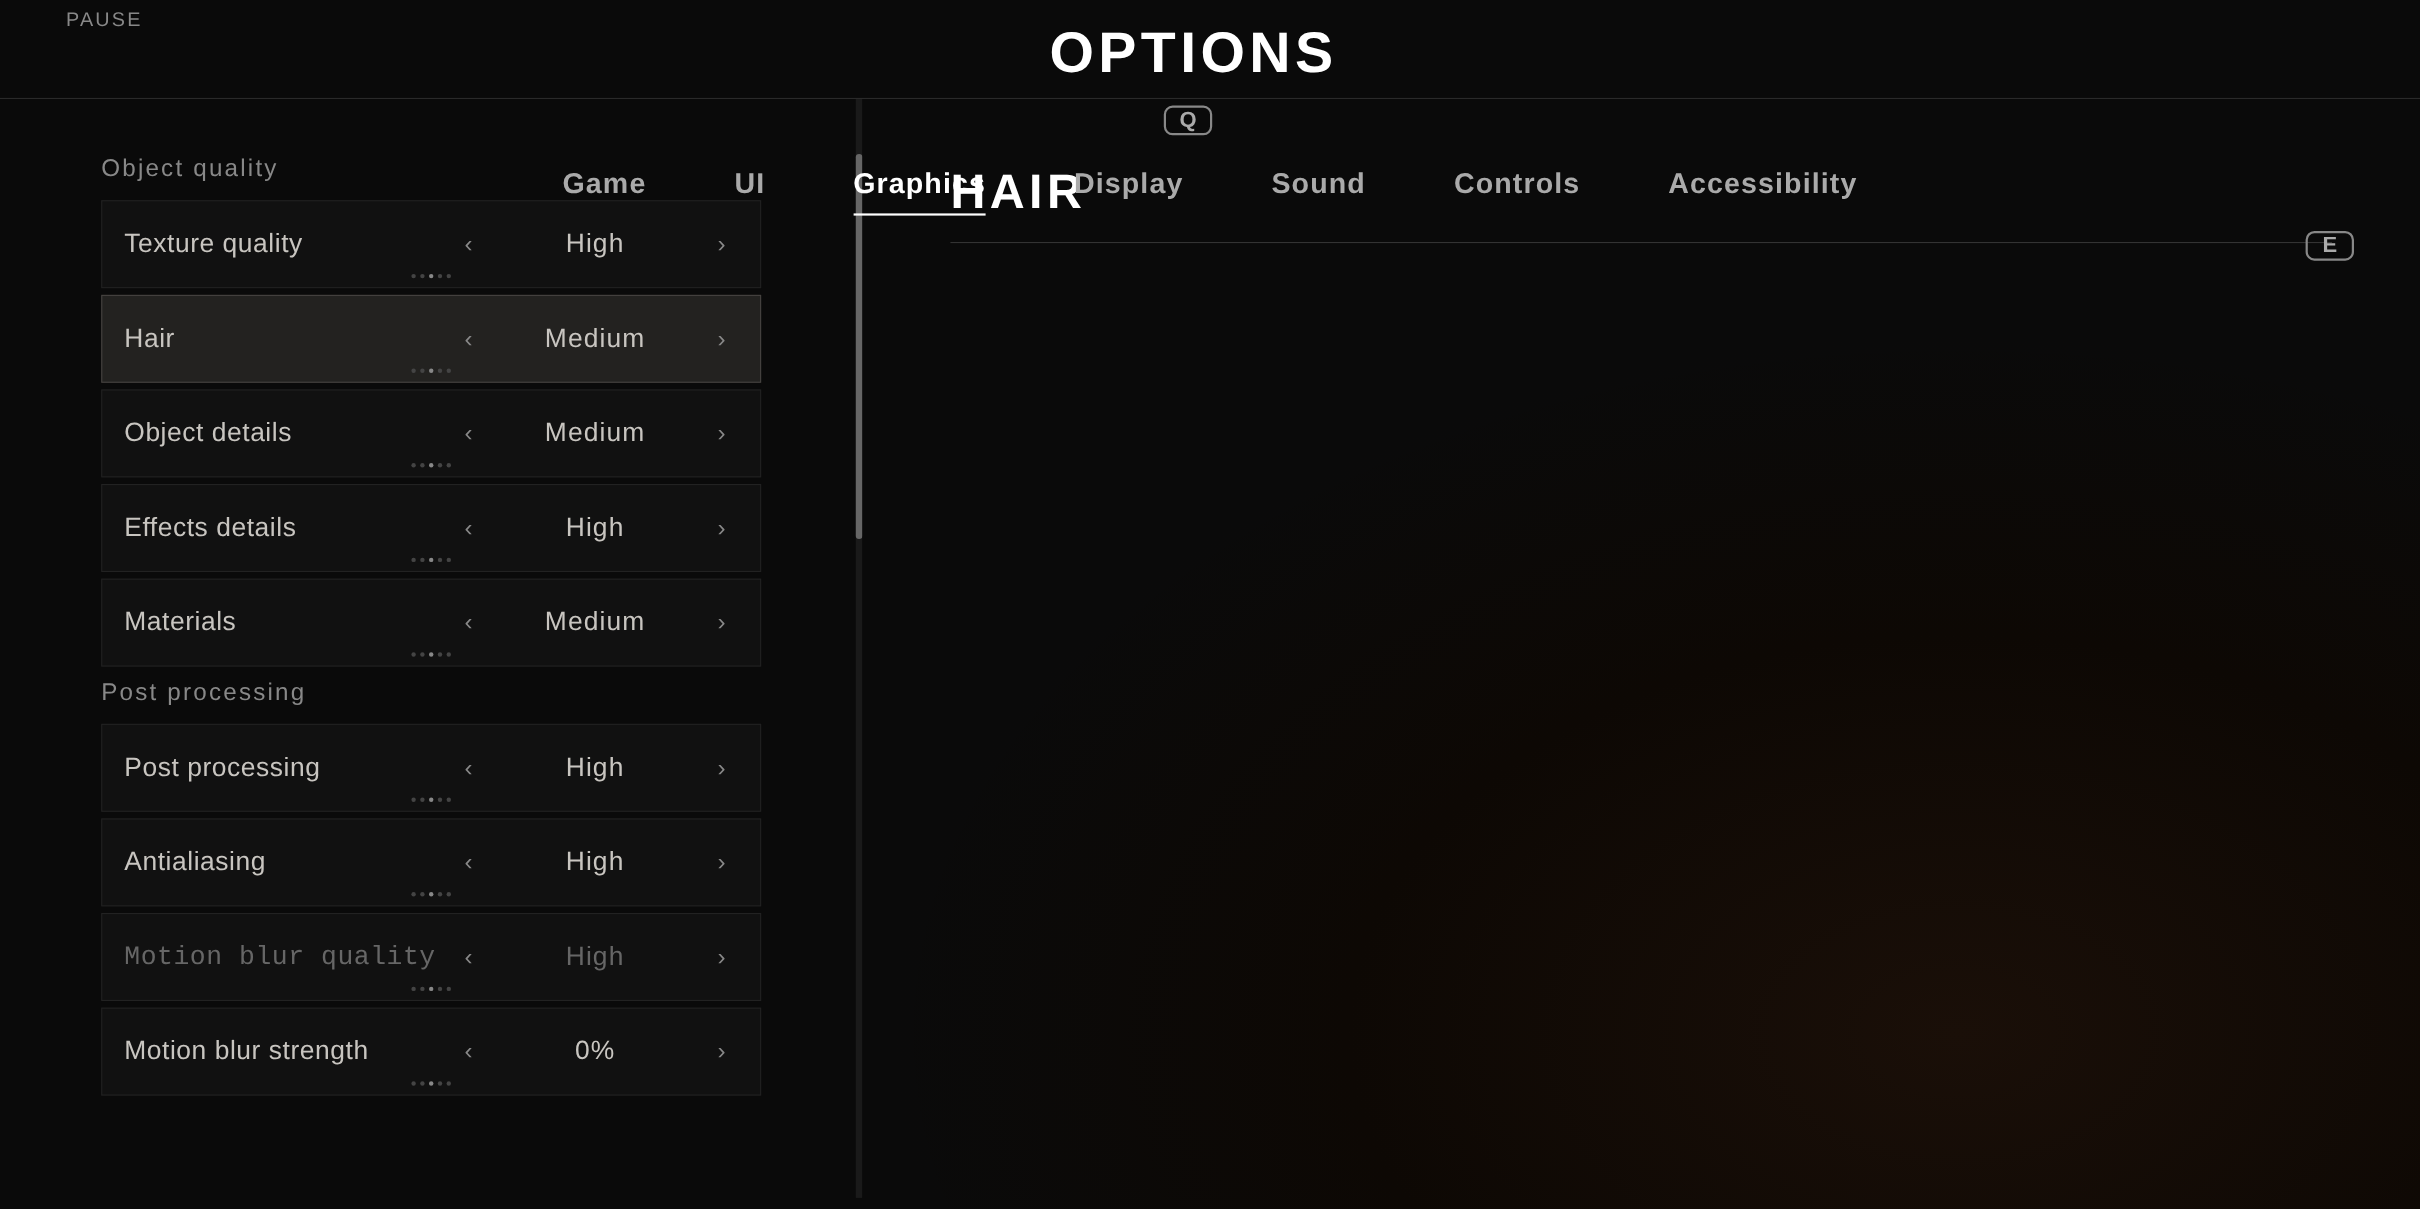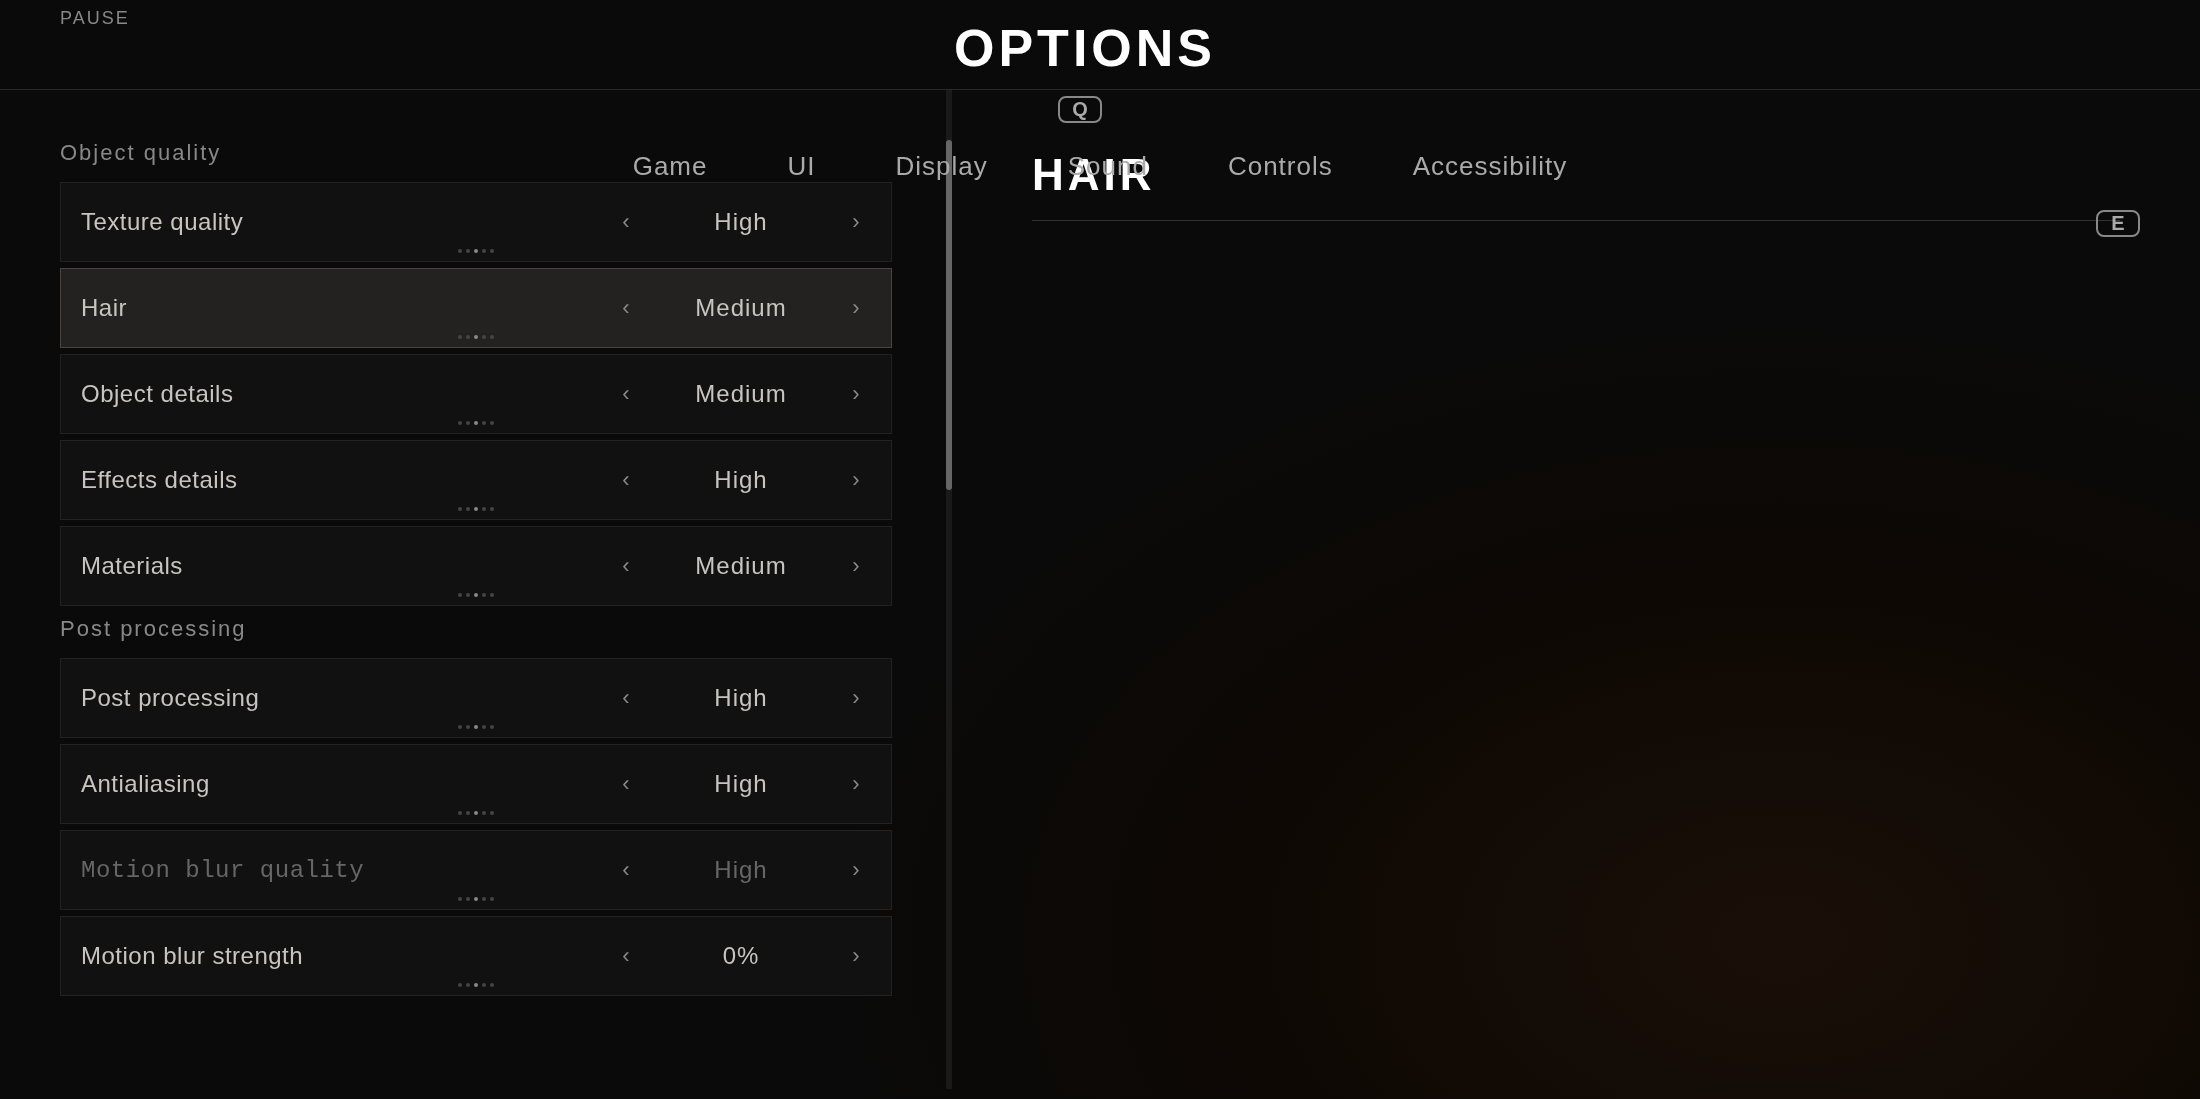--- a/index.html
+++ b/index.html
@@ -71,20 +71,21 @@
       margin-top: 18px;
       margin-right: 40px;
     }
 
     .nav-tabs {
       display: flex;
       align-items: center;
       gap: 0;
       margin-top: 18px;
       flex: 1;
+      font-weight: bold;
     }
 
     .nav-tab {
       font-size: 26px;
       color: #aaa;
       padding: 10px 40px;
       cursor: pointer;
       letter-spacing: 1px;
       position: relative;
       white-space: nowrap;
@@ -118,22 +119,22 @@
       margin-top: 18px;
       margin-left: auto;
     }
 
     .main-content {
       display: flex;
       height: calc(1099px - 100px);
     }
 
     .settings-panel {
-      width: 952px;
-      padding: 40px 60px;
+      width: 784px;
+      padding: 40px 92px;
       overflow-y: auto;
       position: relative;
     }
 
     
     .settings-panel::-webkit-scrollbar {
       width: 6px;
     }
     .settings-panel::-webkit-scrollbar-track {
       background: #1a1a1a;
@@ -277,20 +278,21 @@
 <div class="header">
   <span class="pause-label">Pause</span>
   <span class="options-title">OPTIONS</span>
   <div class="icon-q">
     <span>Q</span>
   </div>
   <nav class="nav-tabs">
 
   <div class="nav-tab">Game</div>
       <div class="nav-tab">UI</div>
+      <div class="nav-tab active">Graphics</div>
       <div class="nav-tab">Display</div>
       <div class="nav-tab">Sound</div>
       <div class="nav-tab">Controls</div>
       <div class="nav-tab">Accessibility</div>
     </nav>
   <div class="icon-e">
     <span>E</span>
   </div>
 </div>
 

